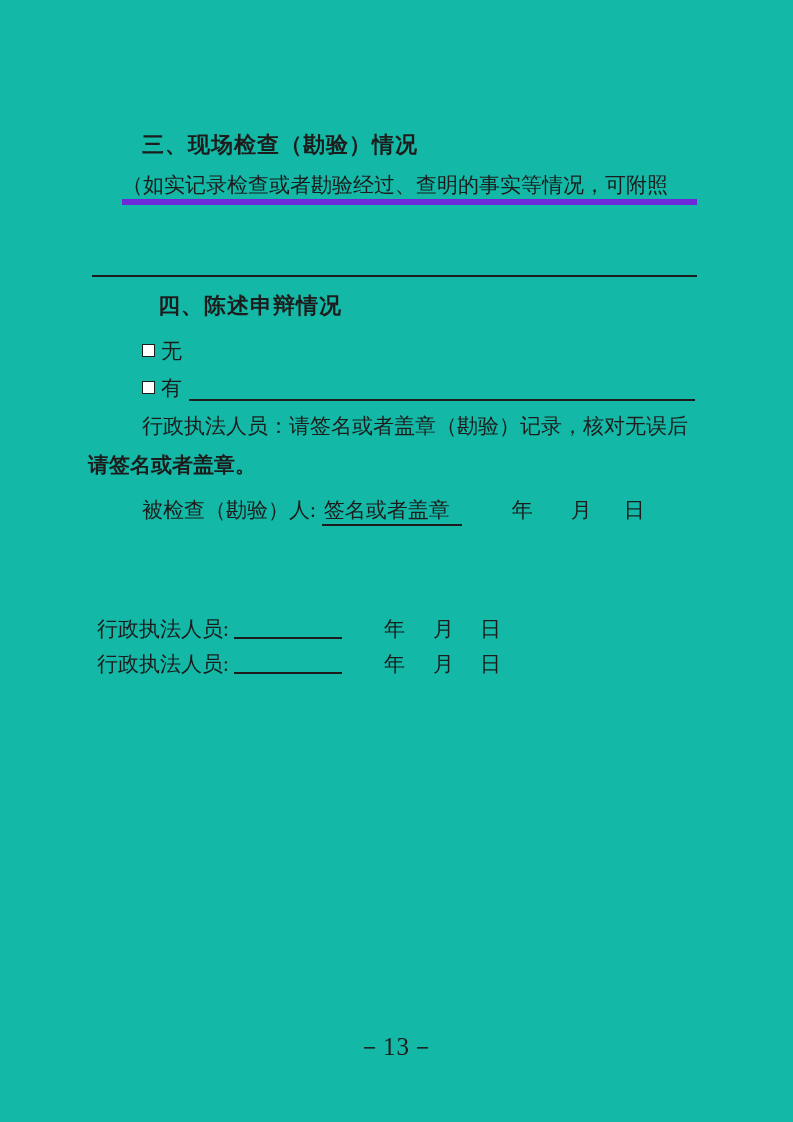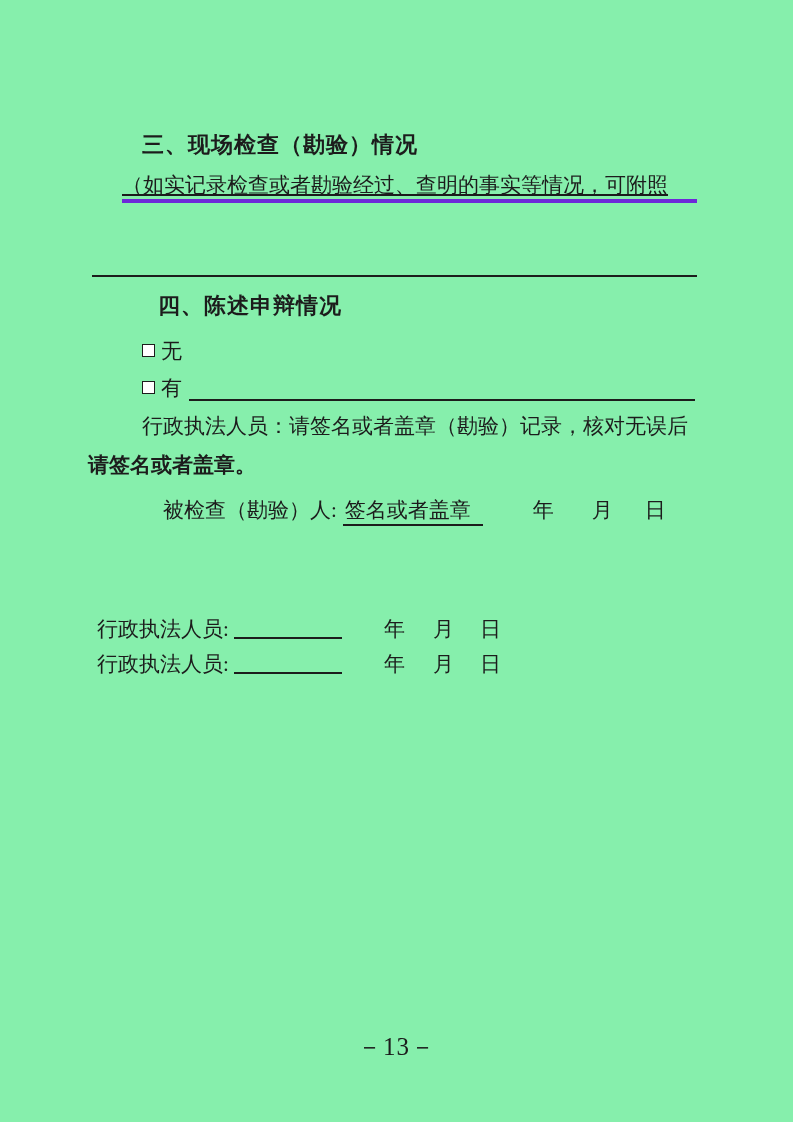--- a/index.html
+++ b/index.html
@@ -4,38 +4,37 @@
 <style>
   html, body {
     margin: 0;
     padding: 0;
     background: #ffffff;
   }
   .page {
     position: relative;
     width: 793px;
     height: 1122px;
-    background: #86efac;
+    background: #14b8a6;
     color: #1c1c1c;
     font-family: "Liberation Serif", "DejaVu Serif", serif;
     font-size: 21px;
     overflow: hidden;
   }
   .abs { position: absolute; white-space: nowrap; }
   .heading {
     font-family: "Liberation Sans", "DejaVu Sans", sans-serif;
     font-weight: 700;
     font-size: 22px;
     letter-spacing: 1px;
   }
   .uline-row {
-    border-bottom: 4px solid #6d28d9;
+    border-bottom: 6px solid #6d28d9;
     height: 28px;
     line-height: 28px;
-    text-decoration: underline;
   }
   .rule-only {
     border-bottom: 2px solid #1c1c1c;
     height: 28px;
   }
   .cbox {
     display: inline-block;
     width: 11px;
     height: 11px;
     border: 1.5px solid #1c1c1c;
@@ -89,21 +88,21 @@
   <div class="abs" style="left:142px; top:374px;">
     <span class="cbox"></span><span>有</span>
   </div>
 
   <div class="abs rule-only" style="left:189px; top:371px; width:506px;"></div>
 
   <div class="abs" style="left:142px; top:412px;">行政执法人员：请签名或者盖章（勘验）记录，核对无误后</div>
 
   <div class="abs" style="left:88px; top:451px;font-weight:bold;">请签名或者盖章。</div>
 
-  <div class="abs" style="left:142px; top:496px;margin-left:21px;">
+  <div class="abs" style="left:142px; top:496px;">
     <span>被检查（勘验）人:</span><span class="sign-hint">签名或者盖章</span><span class="date-unit-y">年</span><span class="date-unit-m">月</span><span class="date-unit-d">日</span>
   </div>
 
   <div class="abs" style="left:97px; top:615px;">
     <span>行政执法人员:</span>
     <span class="fill-line" style="width:108px;"></span><span class="off-date-y">年</span><span class="off-date-m">月</span><span class="off-date-d">日</span>
   </div>
 
   <div class="abs" style="left:97px; top:650px;">
     <span>行政执法人员:</span>

